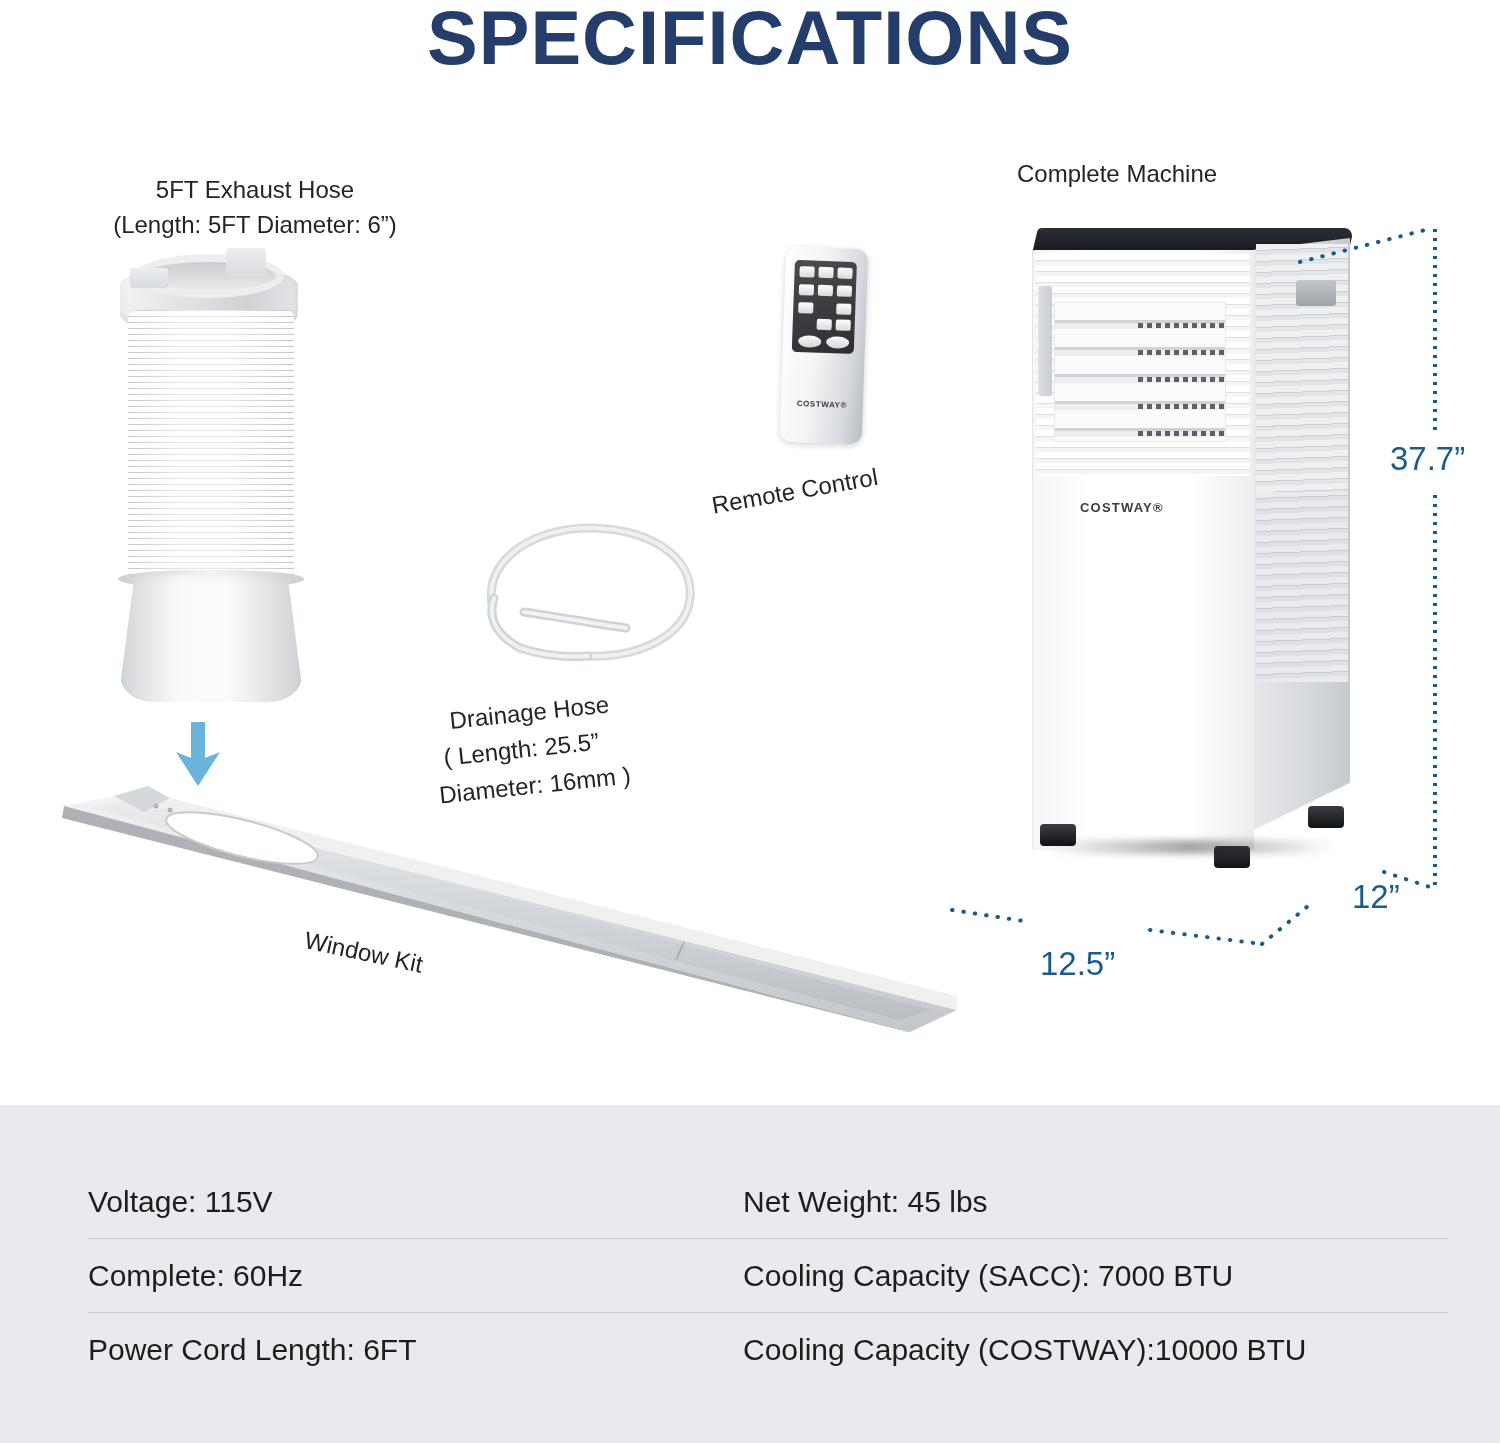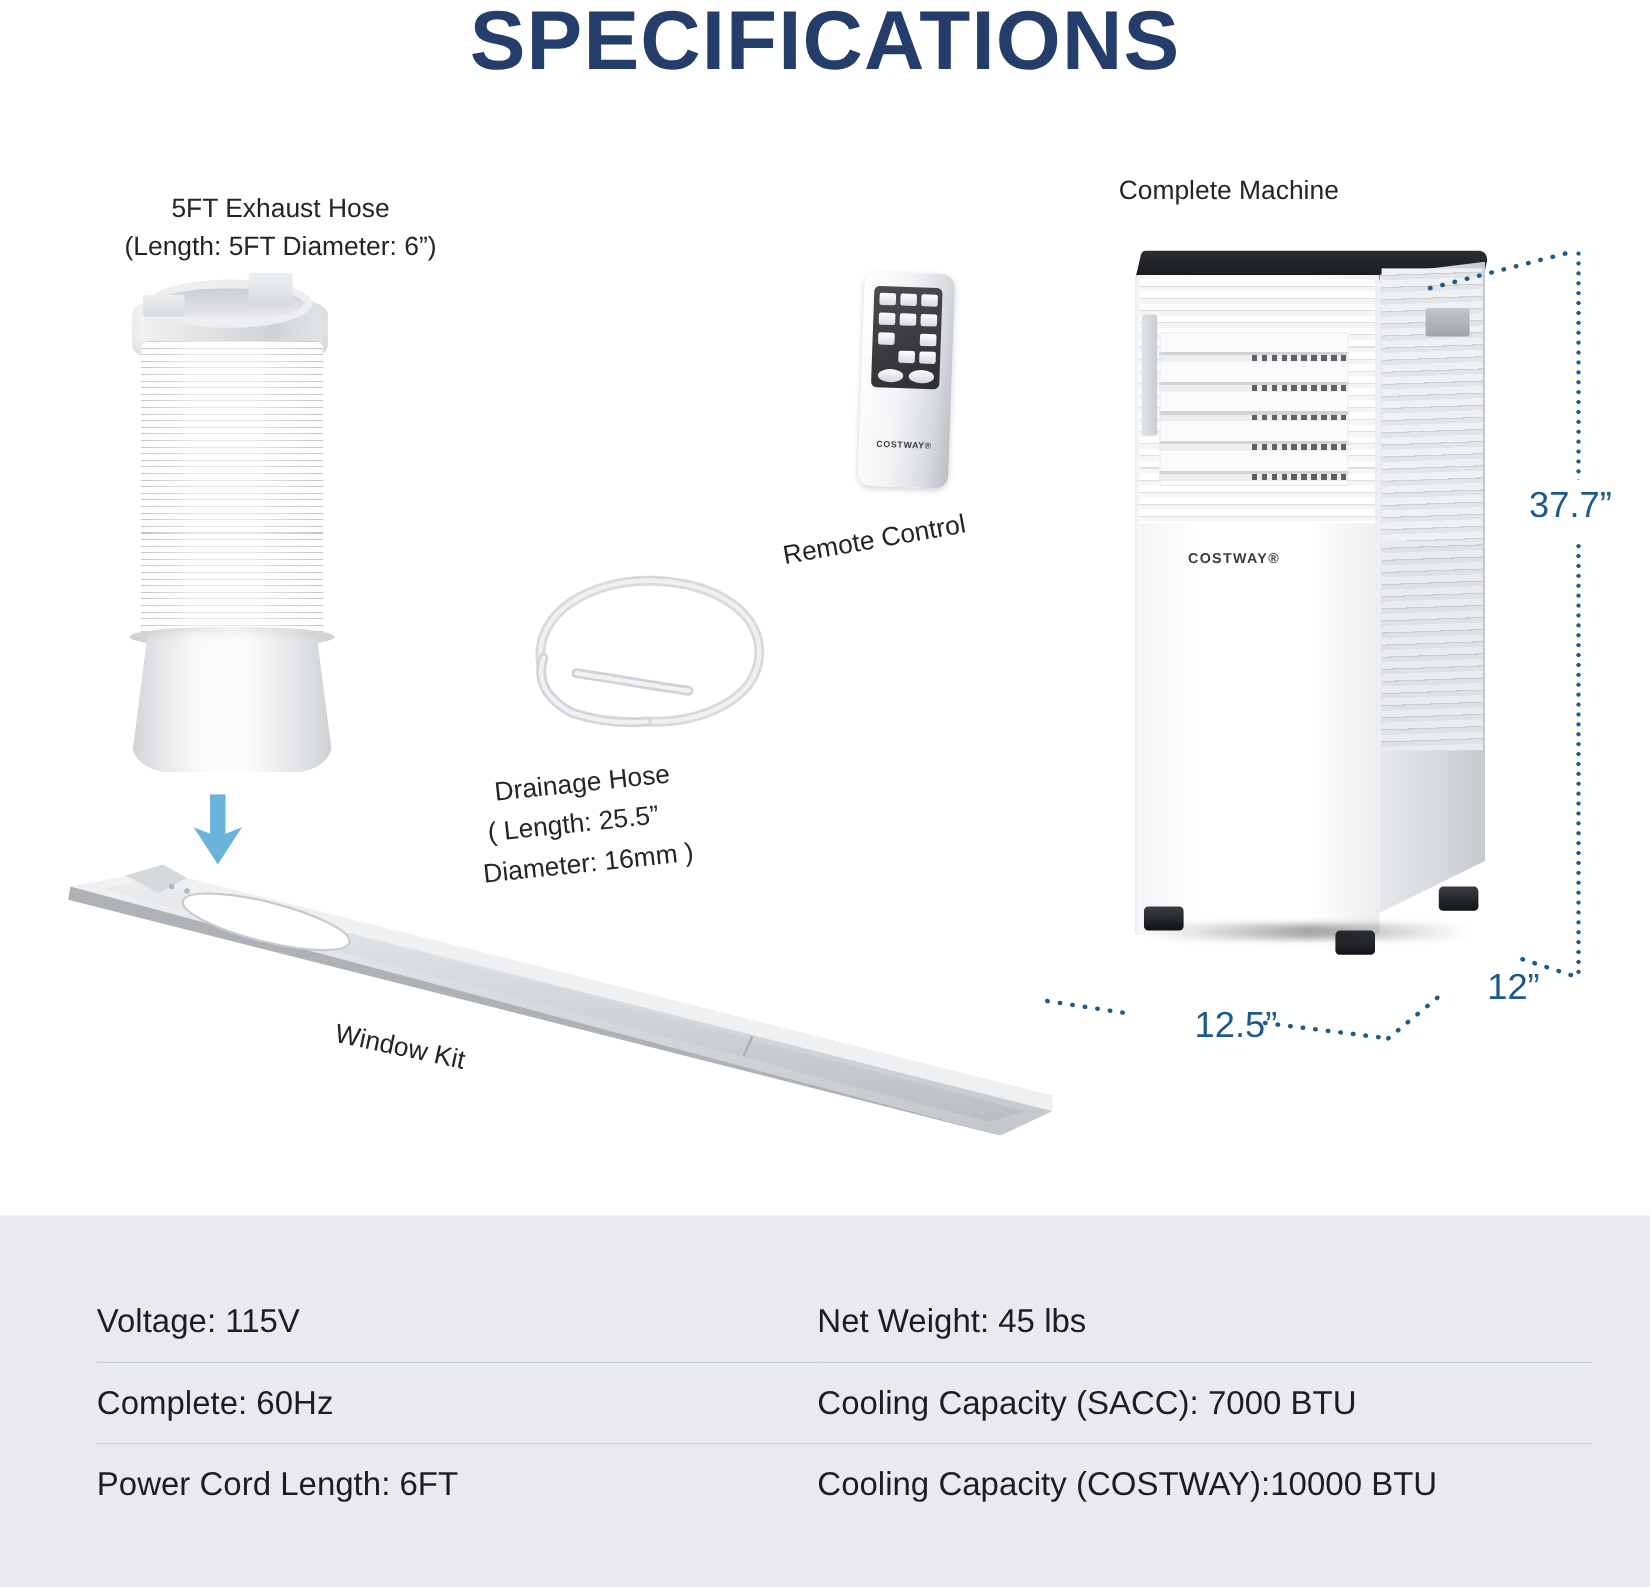--- a/index.html
+++ b/index.html
@@ -238,21 +238,21 @@
 
   
   .dim-label{
     position:absolute;
     color:#1b5b8c;
     font-size:33px;
     font-weight:500;
     white-space:nowrap;
   }
   .dim-v{ left:1390px; top:440px; }
-  .dim-w{ left:1040px; top:913px;margin-left:46px; }
+  .dim-w{ left:1040px; top:945px; }
   .dim-d{ left:1310px; top:878px;margin-left:42px; }
   .dots-v{
     position:absolute; left:1433px; width:4px;
     background-image:radial-gradient(circle, #1b5b8c 38%, rgba(0,0,0,0) 42%);
     background-size:4px 9px;
     background-repeat:repeat-y;
   }
   .dots-v.a{ top:226px; height:210px; }
   .dots-v.b{ top:492px; height:398px; }
   .dim-svg{ position:absolute; left:0; top:0; width:1500px; height:1100px; pointer-events:none; }

